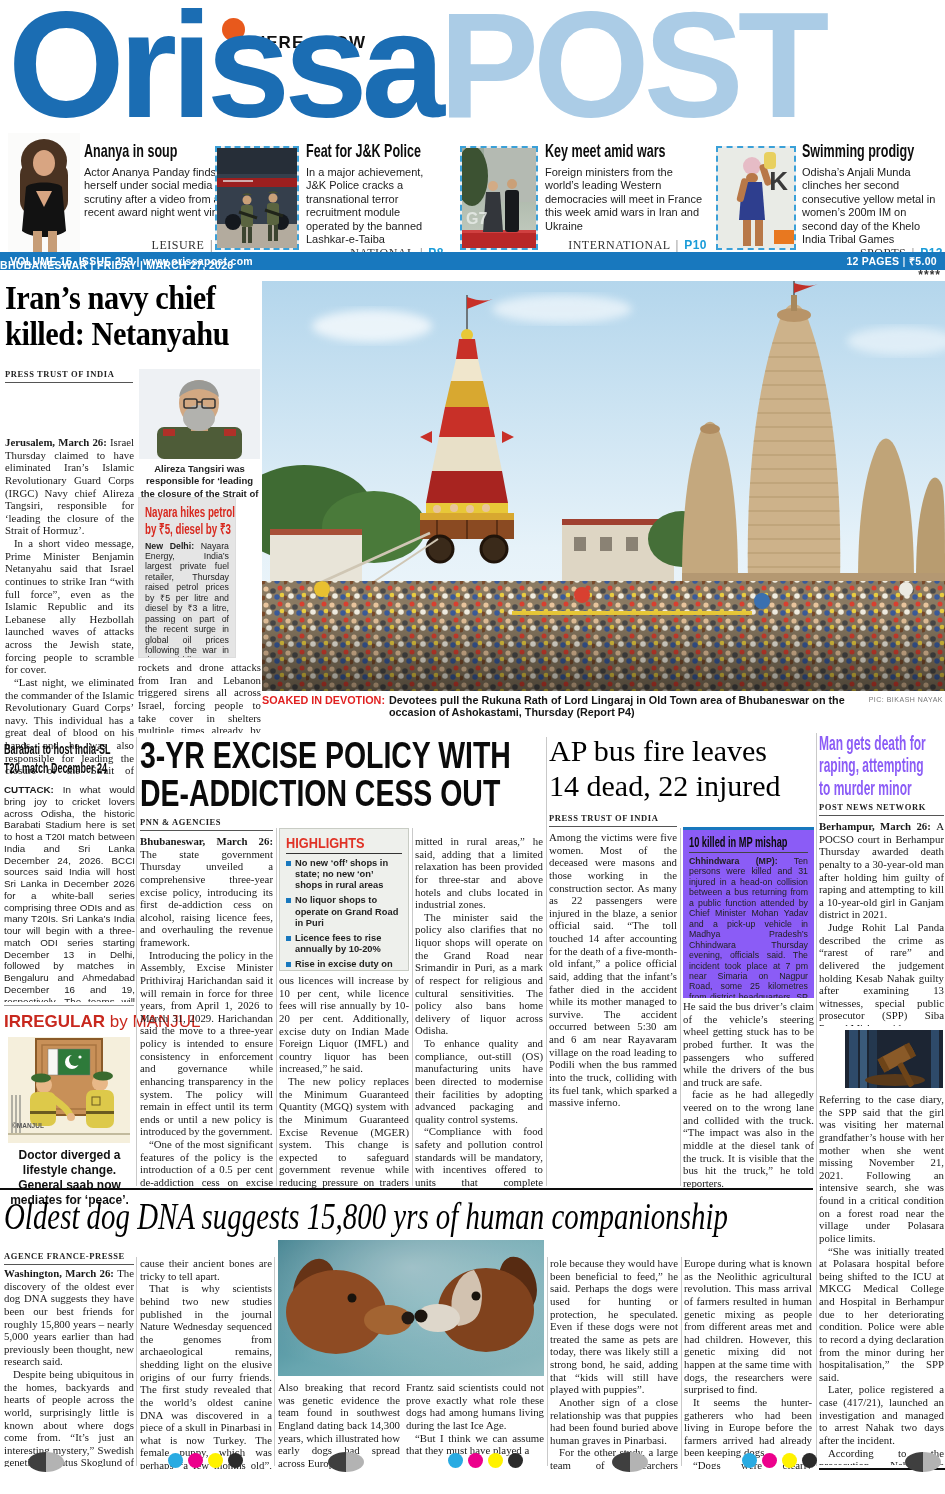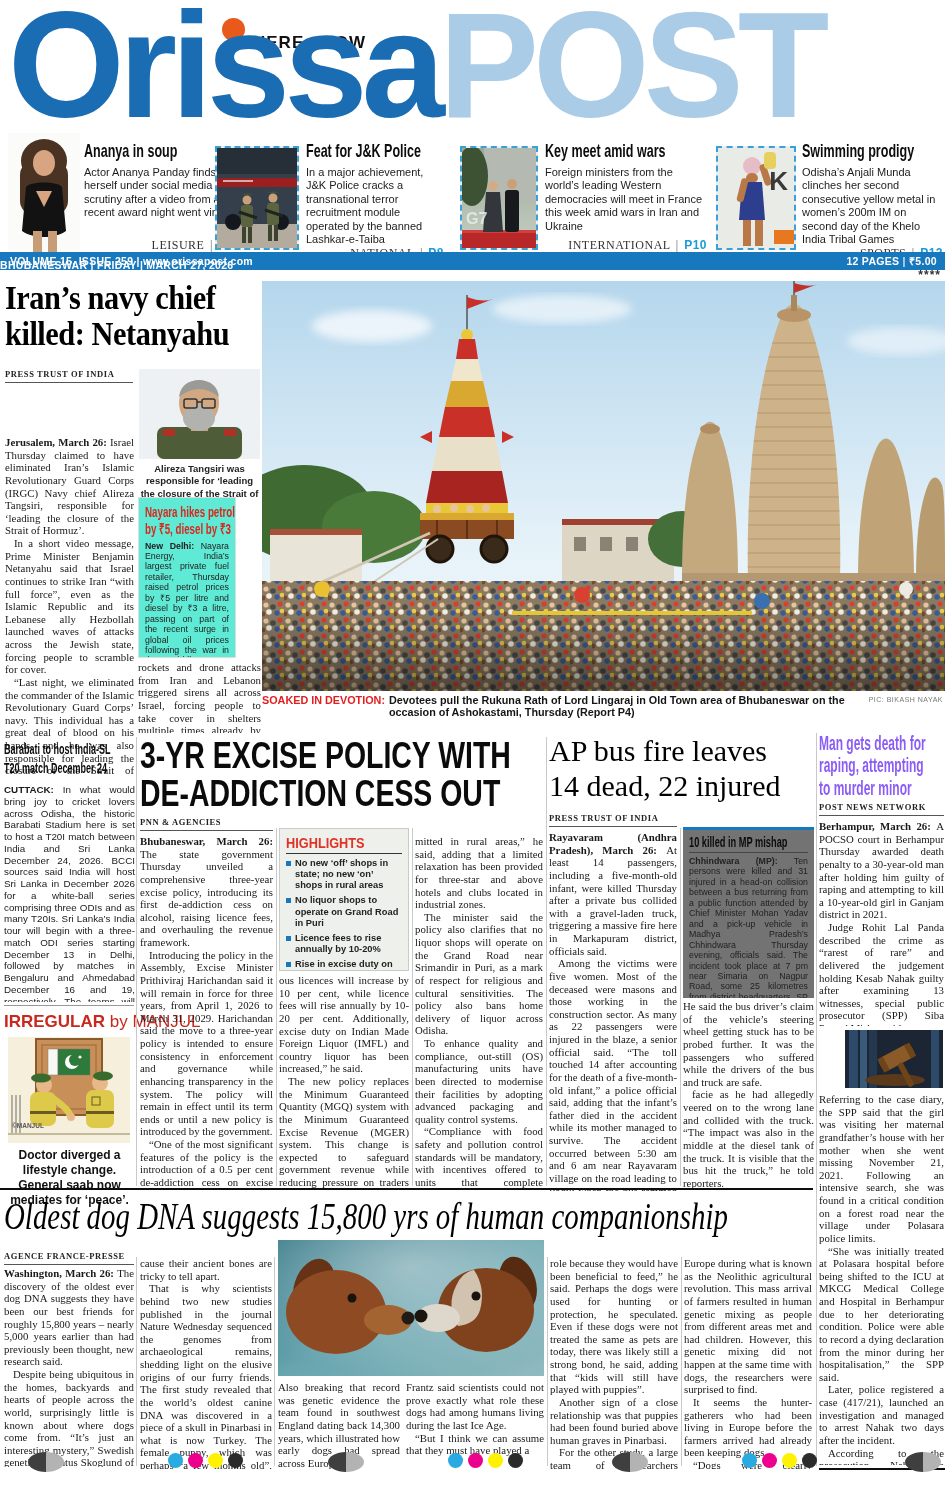--- a/index.html
+++ b/index.html
@@ -46,38 +46,38 @@
   
   .byline{font-family:"Liberation Serif",serif;font-weight:bold;font-size:8.5px;letter-spacing:.6px;color:#222;
           border-bottom:1px solid #555;padding-bottom:3px;}
   .sbody{font-family:"Liberation Serif",serif;font-size:10.8px;line-height:1.17;text-align:justify;color:#181818;overflow:hidden;}
   .sbody .para{margin:0;}
   .sbody .para + .para{text-indent:9px;}
   .sansbody{font-size:9.8px;line-height:1.2;text-align:justify;color:#1a1a1a;overflow:hidden;}
   .sansbody .para{margin:0;}
   
   #portrait-cap{left:139px;top:463px;width:121px;text-align:center;font-weight:bold;font-size:9.5px;line-height:1.3;color:#222;}
-  #nayara{left:138px;top:497px;width:98px;height:161px;background:#5eead4;border:1px solid #ddd;box-sizing:border-box;
+  #nayara{left:138px;top:497px;width:98px;height:161px;background:#e5e5e5;border:1px solid #ddd;box-sizing:border-box;
           padding:5px 6px;overflow:hidden;}
   .nayara-h .line{color:#d8281e;font-weight:bold;font-size:15px;line-height:1.15;white-space:nowrap;
                   transform:scaleX(.65);transform-origin:0 0;}
   .boxbody{font-size:8.8px;line-height:1.19;text-align:justify;color:#222;margin-top:3px;}
   
   #mcap{left:262px;top:694px;width:681px;display:flex;align-items:flex-start;font-size:10.8px;font-weight:bold;color:#151515;}
   #mcap .lbl{color:#e02020;margin-right:4px;white-space:nowrap;}
   #mcap .crd{margin-left:auto;font-weight:normal;font-size:7px;color:#777;letter-spacing:.5px;white-space:nowrap;padding-top:2px;}
   
   #hlbox{left:279px;top:828px;width:130px;height:143px;background:#eef0ec;border:1px solid #c8ccc4;box-sizing:border-box;
          padding:5px 6px;overflow:hidden;}
   #hlbox .ttl{color:#e03226;font-weight:bold;font-size:15px;white-space:nowrap;transform:scaleX(.85);transform-origin:0 0;}
   #hlbox .rule{border-bottom:1.5px solid #333;margin:2px 0 4px;}
   .hl-item{font-size:9.3px;font-weight:bold;line-height:1.2;color:#222;margin-bottom:4px;display:flex;gap:4px;}
   .sq{flex:0 0 auto;width:5px;height:5px;background:#1878be;margin-top:3px;display:inline-block;}
   
-  #mpbox{left:683px;top:827px;width:131px;height:171px;background:#737373;border-top:3px solid #1878be;box-sizing:border-box;
+  #mpbox{left:683px;top:827px;width:131px;height:171px;background:#8b5cf6;border-top:3px solid #1878be;box-sizing:border-box;
          padding:4px 6px;overflow:hidden;}
   #mpbox .ttl{font-weight:bold;font-size:14px;color:#0c0c0c;white-space:nowrap;transform:scaleX(.66);transform-origin:0 0;}
   #mpbox .rule{border-bottom:1px solid #444;margin:2px 0 3px;}
   
   #cartoon-h{left:4px;top:1012px;width:131px;}
   #cartoon-h .in{white-space:nowrap;transform:scaleX(.68);transform-origin:0 0;font-weight:bold;font-size:17px;color:#c8281e;}
   #cartoon-cap{left:4px;top:1148px;width:131px;text-align:center;font-weight:bold;font-size:12px;line-height:1.25;color:#111;}
   #cartoon-sig{left:12px;top:1122px;font-size:6.5px;color:#555;font-weight:bold;}
   
   .vsep{width:1px;background:#c9c9c9;}
@@ -474,21 +474,20 @@
       <p class="para">To enhance quality and compliance, out-still (OS) manufacturing units have been directed to modernise their facilities by adopting advanced packaging and quality control systems.</p>
       <p class="para">“Compliance with food safety and pollution control standards will be mandatory, with incentives offered to units that complete modernisation within the prescribed timeline,” he said.</p>
     </div>
 
   <div class="abs hl" id="bus-hl">
       <div class="line">AP bus fire leaves</div>
       <div class="line">14 dead, 22 injured</div>
     </div>
   <div class="abs byline" style="left:549px;top:813px;width:128px;">PRESS TRUST OF INDIA</div>
   <div class="abs sbody" style="left:549px;top:831px;width:128px;height:360px;">
-      <p class="para"><b>Rayavaram (Andhra Pradesh), March 26: </b>At least 14 passengers, including a five-month-old infant, were killed Thursday after a private bus collided with a gravel-laden truck, triggering a massive fire here in Markapuram district, officials said.</p>
       <p class="para">Among the victims were five women. Most of the deceased were masons and those working in the construction sector. As many as 22 passengers were injured in the blaze, a senior official said. “The toll touched 14 after accounting for the death of a five-month-old infant,” a police official said, adding that the infant’s father died in the accident while its mother managed to survive. The accident occurred between 5:30 am and 6 am near Rayavaram village on the road leading to Podili when the bus rammed into the truck, colliding with its fuel tank, which sparked a massive inferno.</p>
     </div>
   <div class="abs" id="mpbox">
     <div class="ttl">10 killed in MP mishap</div>
     <div class="rule"></div>
     <div class="boxbody" style="margin-top:0;">
       <b>Chhindwara (MP):</b>
       <span>Ten persons were killed and 31 injured in a head-on collision between a bus returning from a public function attended by Chief Minister Mohan Yadav and a pick-up vehicle in Madhya Pradesh’s Chhindwara Thursday evening, officials said. The incident took place at 7 pm near Simaria on Nagpur Road, some 25 kilometres from district headquarters, SP Ajay Pandey said. Chhindwara Collector Harendra Narayan said that 31 persons have been injured as per doctors.</span>
       
     </div>

